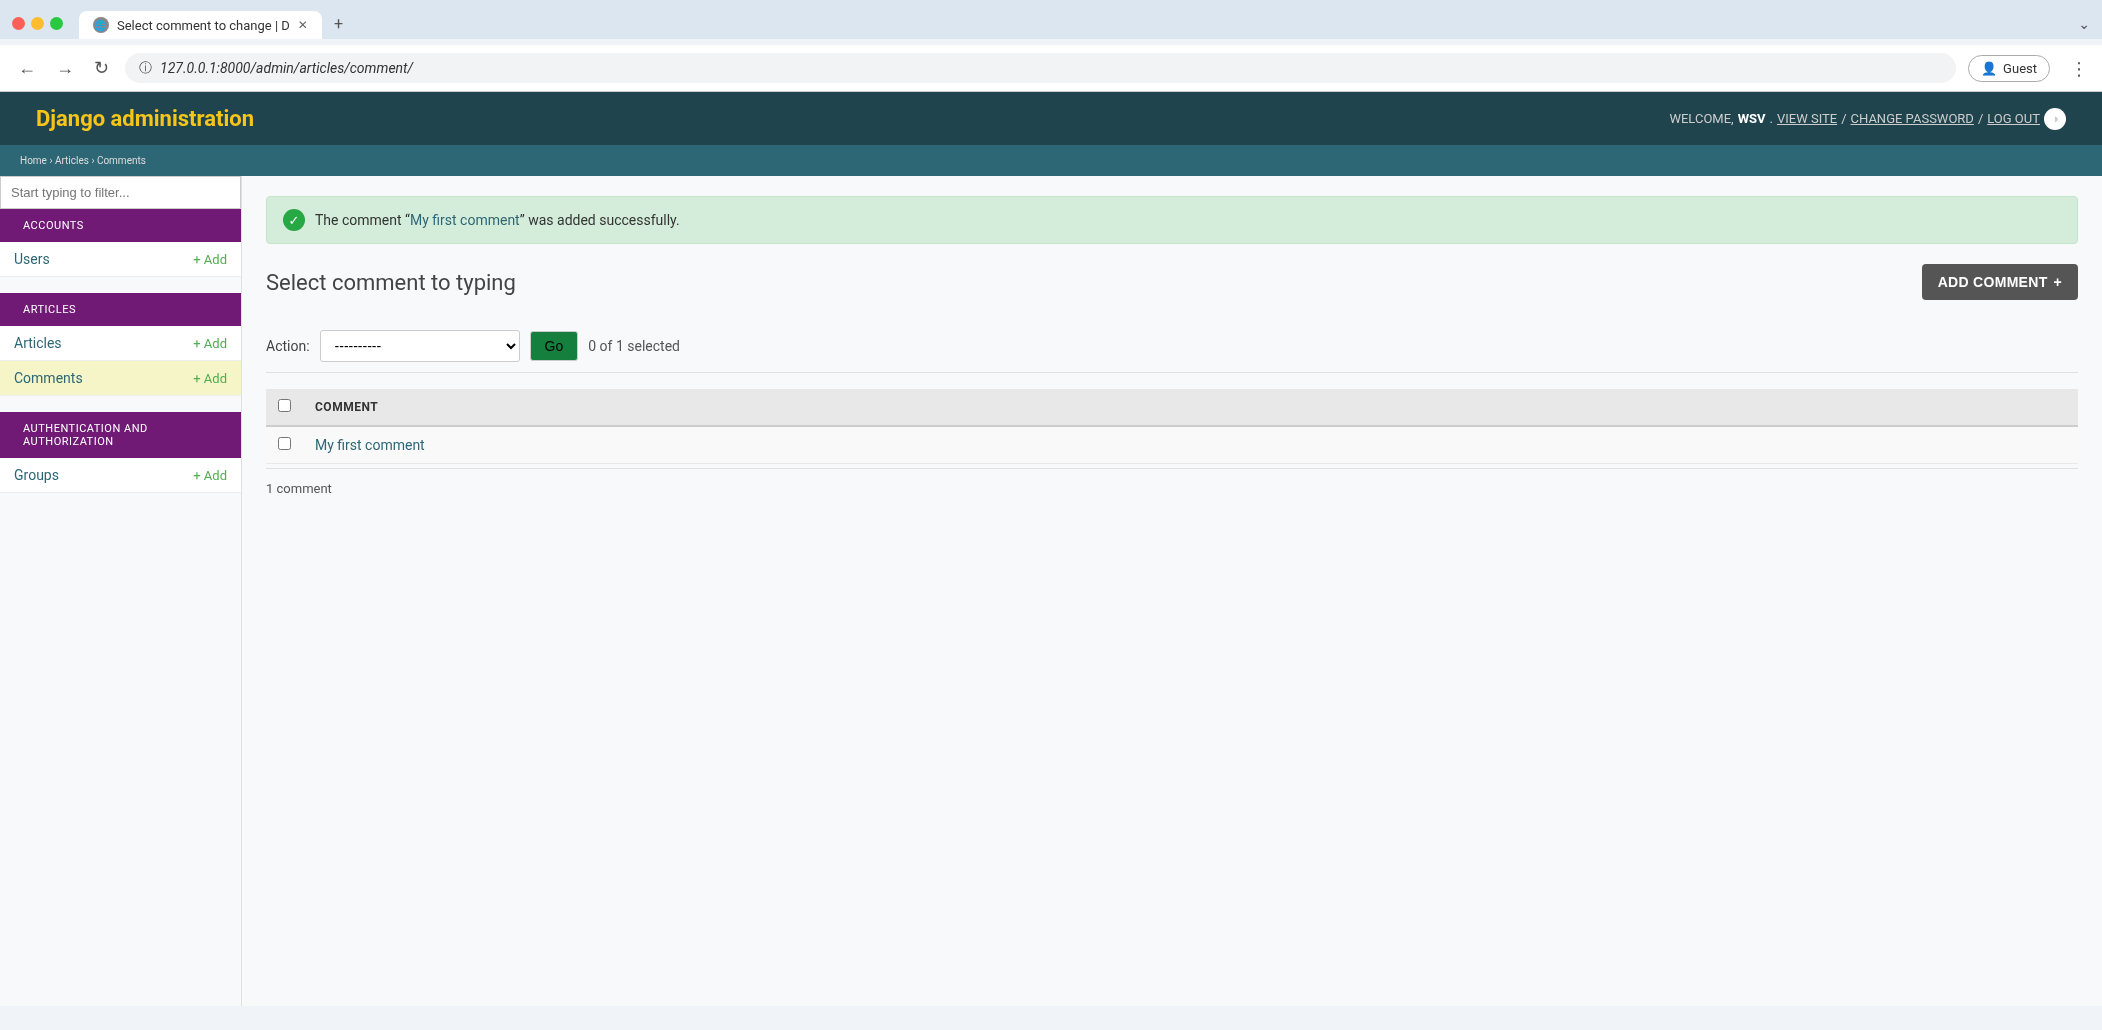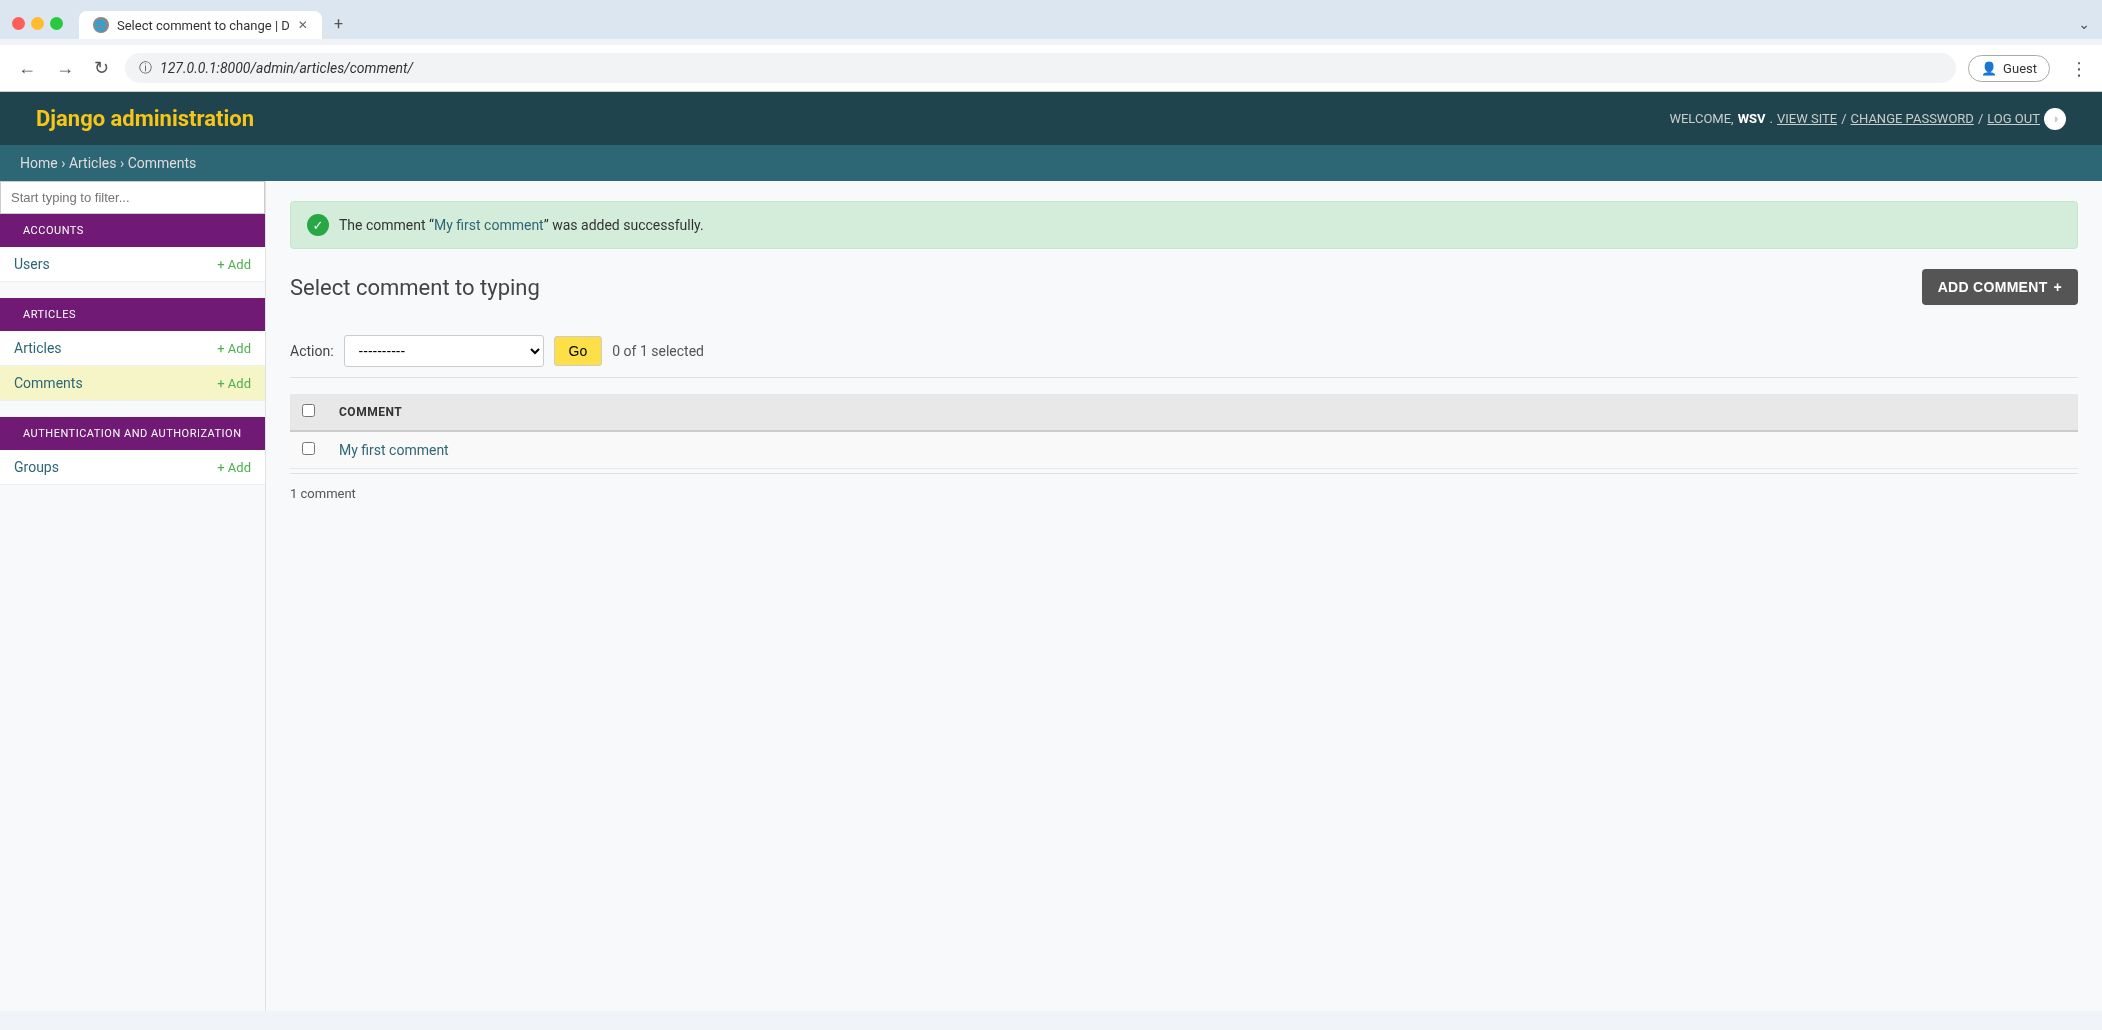--- a/index.html
+++ b/index.html
@@ -30,28 +30,28 @@
     .profile-btn { border: 1.5px solid #aaa; border-radius: 20px; padding: 5px 12px; display: flex; align-items: center; gap: 6px; font-size: 13px; color: #333; cursor: pointer; }
     .menu-dots { font-size: 18px; color: #555; cursor: pointer; margin-left: 8px; }
 
     
     .django-header { background: #20444d; padding: 14px 36px; display: flex; align-items: center; justify-content: space-between; }
     .django-title { color: #f5c518; font-size: 22px; font-weight: bold; text-decoration: none; }
     .django-user-info { font-size: 13px; color: #ccc; display: flex; align-items: center; gap: 4px; }
     .django-user-info a { color: #ccc; text-decoration: underline; }
     .django-user-info strong { color: white; }
     .django-nav { background: #2d6675; padding: 10px 20px; }
-    .breadcrumb { font-size: 14px; color: #ddd; }
+    .breadcrumb { font-size: 10px; color: #ddd; }
     .breadcrumb a { color: #ddd; text-decoration: none; }
 
     
     .admin-body { display: flex; min-height: calc(100vh - 200px); background: #f8f9fa; }
 
     
-    .sidebar { width: 266px; background: #f8f9fa; border-right: 1px solid #e0e0e0; flex-shrink: 0; }
+    .sidebar { width: 242px; background: #f8f9fa; border-right: 1px solid #e0e0e0; flex-shrink: 0; }
     .sidebar-filter { width: 100%; border: 1px solid #ccc; padding: 8px 10px; font-size: 13px; color: #999; background: white; outline: none; }
     .sidebar-section-header { background: #701a75; color: white; font-size: 11px; font-weight: normal; letter-spacing: 0.5px; padding: 10px 23px; text-transform: uppercase; }
     .sidebar-item { display: flex; justify-content: space-between; align-items: center; padding: 9px 14px; border-bottom: 1px solid #eee; background: white; }
     .sidebar-item.active { background: #f5f5c8; }
     .sidebar-item a.item-name { color: #2d6675; text-decoration: none; font-size: 14px; }
     .sidebar-item .add-link { color: #4caf50; text-decoration: none; font-size: 13px; }
     .sidebar-spacer { height: 16px; background: #f8f9fa; }
 
     
     .content-area { flex: 1; padding: 20px 24px; }
@@ -60,21 +60,21 @@
     .success-message a { color: #2d6675; }
 
     .page-header { display: flex; justify-content: space-between; align-items: center; margin-bottom: 20px; }
     .page-title { font-size: 22px; color: #444; font-weight: normal; }
     .add-btn { background: #555; color: white; border: none; border-radius: 4px; padding: 10px 16px; font-size: 14px; font-weight: bold; cursor: pointer; display: flex; align-items: center; gap: 6px; letter-spacing: 0.3px; }
 
     
     .action-bar { display: flex; align-items: center; gap: 10px; margin-bottom: 16px; padding: 10px 0; border-bottom: 1px solid #e0e0e0; }
     .action-label { font-size: 14px; color: #444; }
     .action-select { border: 1px solid #ccc; border-radius: 3px; padding: 6px 10px; font-size: 14px; background: white; min-width: 200px; cursor: pointer; }
-    .go-btn { background: #fde047; border: 1px solid #ccc; border-radius: 3px; padding: 6px 14px; font-size: 14px; cursor: pointer; }
+    .go-btn { background: #15803d; border: 1px solid #ccc; border-radius: 3px; padding: 6px 14px; font-size: 14px; cursor: pointer; }
     .selected-count { font-size: 14px; color: #555; }
 
     
     .results-table { width: 100%; border-collapse: collapse; }
     .results-table th { background: #e8e8e8; padding: 10px 12px; text-align: left; font-size: 12px; font-weight: bold; letter-spacing: 0.5px; color: #333; text-transform: uppercase; border-bottom: 2px solid #ccc; }
     .results-table td { padding: 10px 12px; border-bottom: 1px solid #e8e8e8; vertical-align: middle; }
     .results-table tr:first-child td { background: #f9f9f9; }
     .results-table a { color: #2d6675; text-decoration: none; }
     .checkbox-col { width: 30px; }
     .row-count { font-size: 13px; color: #555; padding: 12px 0; border-top: 1px solid #e0e0e0; margin-top: 4px; }

